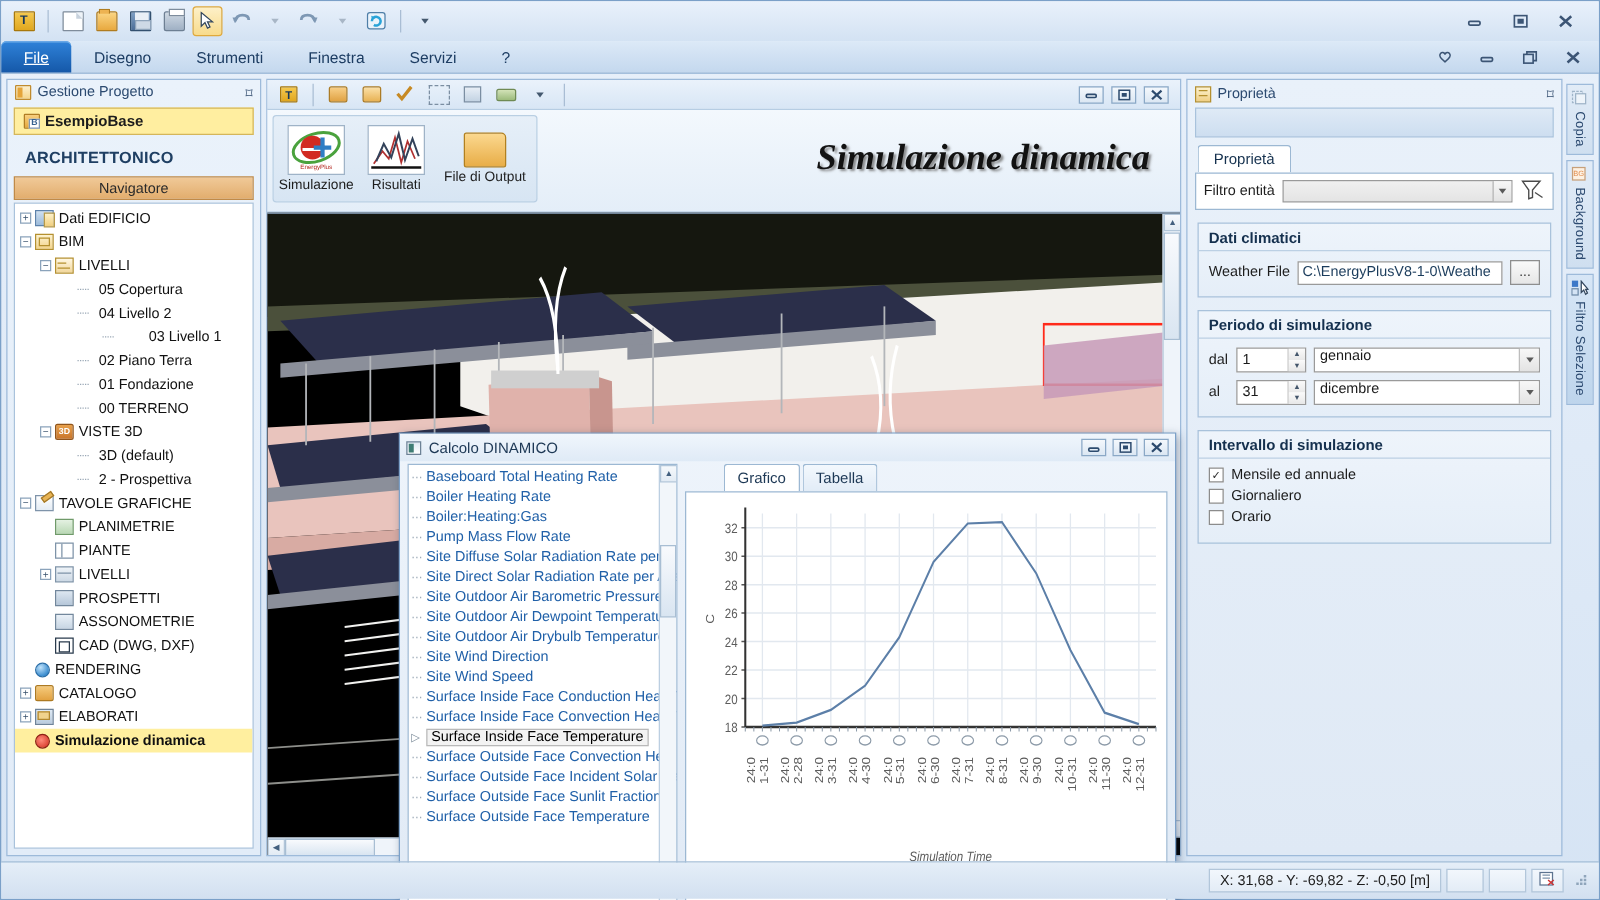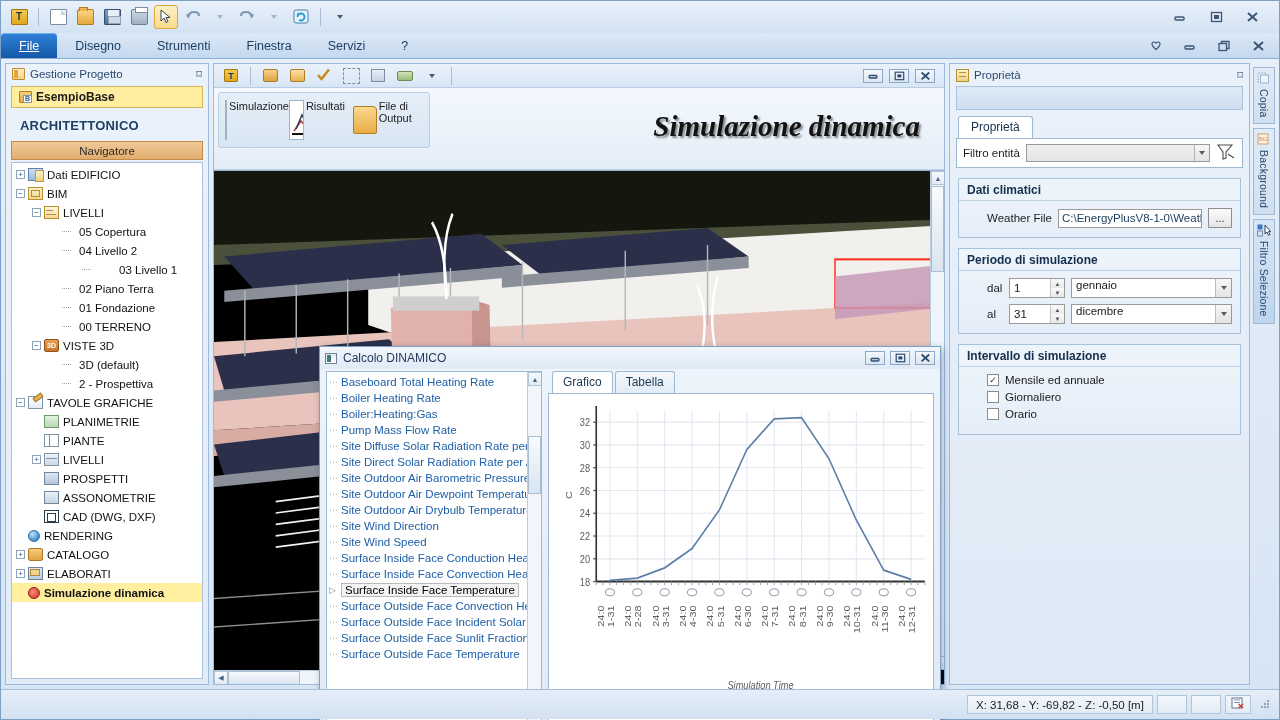--- a/index.html
+++ b/index.html
@@ -105,21 +105,21 @@
   .mdi { flex:1; border:1px solid #9dbada; background:linear-gradient(#eef4fb,#dfeaf6); display:flex; flex-direction:column; position:relative; }
   .mdi-tb { height:24px; display:flex; align-items:center; gap:3px; padding:0 5px;
      background:linear-gradient(#eaf2fb,#d8e6f5); border-bottom:1px solid #b6cde3;}
   .mdi-ctl { margin-left:auto; display:flex; gap:6px; padding-right:4px; }
   .mbtn { width:20px;height:14px;border:1px solid #8aa8c6;background:linear-gradient(#f4f8fc,#dbe7f3);
      display:flex;align-items:center;justify-content:center;color:#2d4b6e;font-size:9px;}
   .ribbon { height:82px; display:flex; align-items:flex-start; padding:4px 4px 0 4px; position:relative;
      background:linear-gradient(#f3f8fd,#e4eef8); border-bottom:1px solid #bed2e6;}
   .rgrp { display:flex; gap:2px; background:linear-gradient(#e6eff8,#d7e5f3); border:1px solid #b9cfe3;
      border-radius:3px; padding:3px; }
-  .rbtn { width:62px; display:flex; flex-direction:row; align-items:flex-start; gap:2px; padding:3px 2px;
+  .rbtn { width:62px; display:flex; flex-direction:column; align-items:center; gap:2px; padding:3px 2px;
      border:1px solid transparent; border-radius:3px; font-size:11px; color:#1d1d1d; }
   .rbtn .big { width:46px; height:40px; background:#fff; border:1px solid #9fb3c7; display:block; position:relative; overflow:hidden;}
   .ribbon-title { position:absolute; right:24px; top:22px; font-family:"Liberation Serif", serif;
      font-style:italic; font-weight:bold; font-size:29px; color:#121212; text-shadow:2px 2px 2px rgba(110,110,110,.8); }
   .viewport { flex:1; position:relative; background:#000; overflow:hidden; border-top:1px solid #9db9d4;}
   .vp-scroll-v { position:absolute; right:0; top:0; bottom:14px; width:14px; background:#eff4fa; border-left:1px solid #b9cbdd;}
   .vp-scroll-h { position:absolute; left:0; right:14px; bottom:0; height:14px; background:#eff4fa; border-top:1px solid #b9cbdd;}
   .sb-arrow { width:14px;height:14px;display:flex;align-items:center;justify-content:center;color:#43607f;font-size:7px;
      background:linear-gradient(#f6f9fc,#e2ebf4);border:1px solid #b2c6d9;}
   .sb-thumb { background:linear-gradient(#f8fafd,#d9e5f1); border:1px solid #a8bed3; }
@@ -137,21 +137,21 @@
   .pr-filter { margin:0 6px; background:#fff; border:1px solid #9cb8d3; height:30px; display:flex; align-items:center;
      gap:6px; padding:0 6px; }
   .lbl { font-size:11.5px; color:#1d1d1d; }
   .combo { flex:1; height:18px; background:linear-gradient(#f0f0f0,#e4e4e4); border:1px solid #9a9a9a;
      display:flex; align-items:center; justify-content:flex-end; }
   .combo .arw { width:15px;height:16px;display:flex;align-items:center;justify-content:center;
      background:linear-gradient(#f7f7f7,#e3e3e3);border-left:1px solid #b4b4b4;}
   .grp { margin:10px 8px 0 8px; border:1px solid #a9c2db; background:linear-gradient(#eef4fb,#e5eef8); }
   .grp-t { padding:4px 8px 3px 8px; font-weight:bold; font-size:12px; color:#15304e;
      border-bottom:1px solid #bcd0e4; }
-  .grp-b { padding:7px 8px 9px 8px;margin-left:20px; }
+  .grp-b { padding:7px 8px 9px 8px; }
   .row { display:flex; align-items:center; gap:6px; margin-bottom:6px; }
   .row:last-child { margin-bottom:0; }
   .txtfield { background:#fff; border:1px solid #9a9a9a; height:19px; display:flex; align-items:center;
      padding:0 3px; font-size:11.5px; color:#1b3c5c; overflow:hidden; white-space:nowrap; }
   .dots-btn { width:24px;height:20px;border:1px solid #8e8e8e;background:linear-gradient(#fafafa,#e6e6e6);
      display:flex;align-items:center;justify-content:center;font-size:11px;color:#333;}
   .spin { display:flex; border:1px solid #9a9a9a; background:#fff; height:20px; width:56px; align-items:center; }
   .spin .v { flex:1; padding-left:4px; font-size:11.5px; }
   .spin .btns { width:14px; display:flex; flex-direction:column; border-left:1px solid #c4c4c4;}
   .spin .btns div { height:9px; background:linear-gradient(#fafafa,#e8e8e8); display:flex;align-items:center;justify-content:center;font-size:6px;color:#44566b;}
@@ -185,21 +185,21 @@
   .li .dash { width:12px; color:#9aa8b6; font-size:9px; flex:none; }
   .li.sel { color:#000; }
   .li.sel .txt { border:1px solid #b9b9b9; background:#f3f3f3; padding:0 3px; }
   .li.sel .dash { color:#7c8b99; }
   .lst-vsb { position:absolute; right:0; top:0; bottom:0; width:14px; background:#f2f6fa; border-left:1px solid #bccfe1; }
   .lst-hsb { height:15px; display:flex; background:#f2f6fa; border-top:1px solid #bccfe1; }
   .chartpane { flex:1; display:flex; flex-direction:column; min-width:0; }
   .ch-tabs { display:flex; gap:2px; padding-left:4px; }
   .ch-tab { padding:3px 10px 4px 10px; font-size:12px; border:1px solid #9cb8d3; border-bottom:none;
      border-radius:3px 3px 0 0; background:linear-gradient(#f3f8fd,#e2ecf7); color:#1d3855;}
-  .ch-tab.on { background:#fff; }
+  .ch-tab.on { background:#fff;margin-left:27px; }
   .chartbox { flex:1; background:#fff; border:1px solid #9cb8d3; position:relative; min-height:0;}
   .ch-bot { height:24px; margin-top:5px; display:flex; align-items:center; gap:6px;
      border:1px solid #a9c2db; background:linear-gradient(#f2f7fc,#e7eff8); padding:0 4px; }
   .pct-spin { display:flex; align-items:center; gap:3px; }
   .slider { flex:1; height:16px; position:relative; }
   .slider .track { position:absolute; left:10px; right:10px; top:7px; height:2px; background:#b9c6d4; }
   .slider .knob { position:absolute; left:6px; top:1px; width:9px; height:14px; background:linear-gradient(#fcfdfe,#e0e8f1);
      border:1px solid #8ea5bb; border-radius:2px 2px 4px 4px; }
   
   .statusbar { position:absolute; left:0; right:0; bottom:0; height:30px; display:flex; align-items:center;

